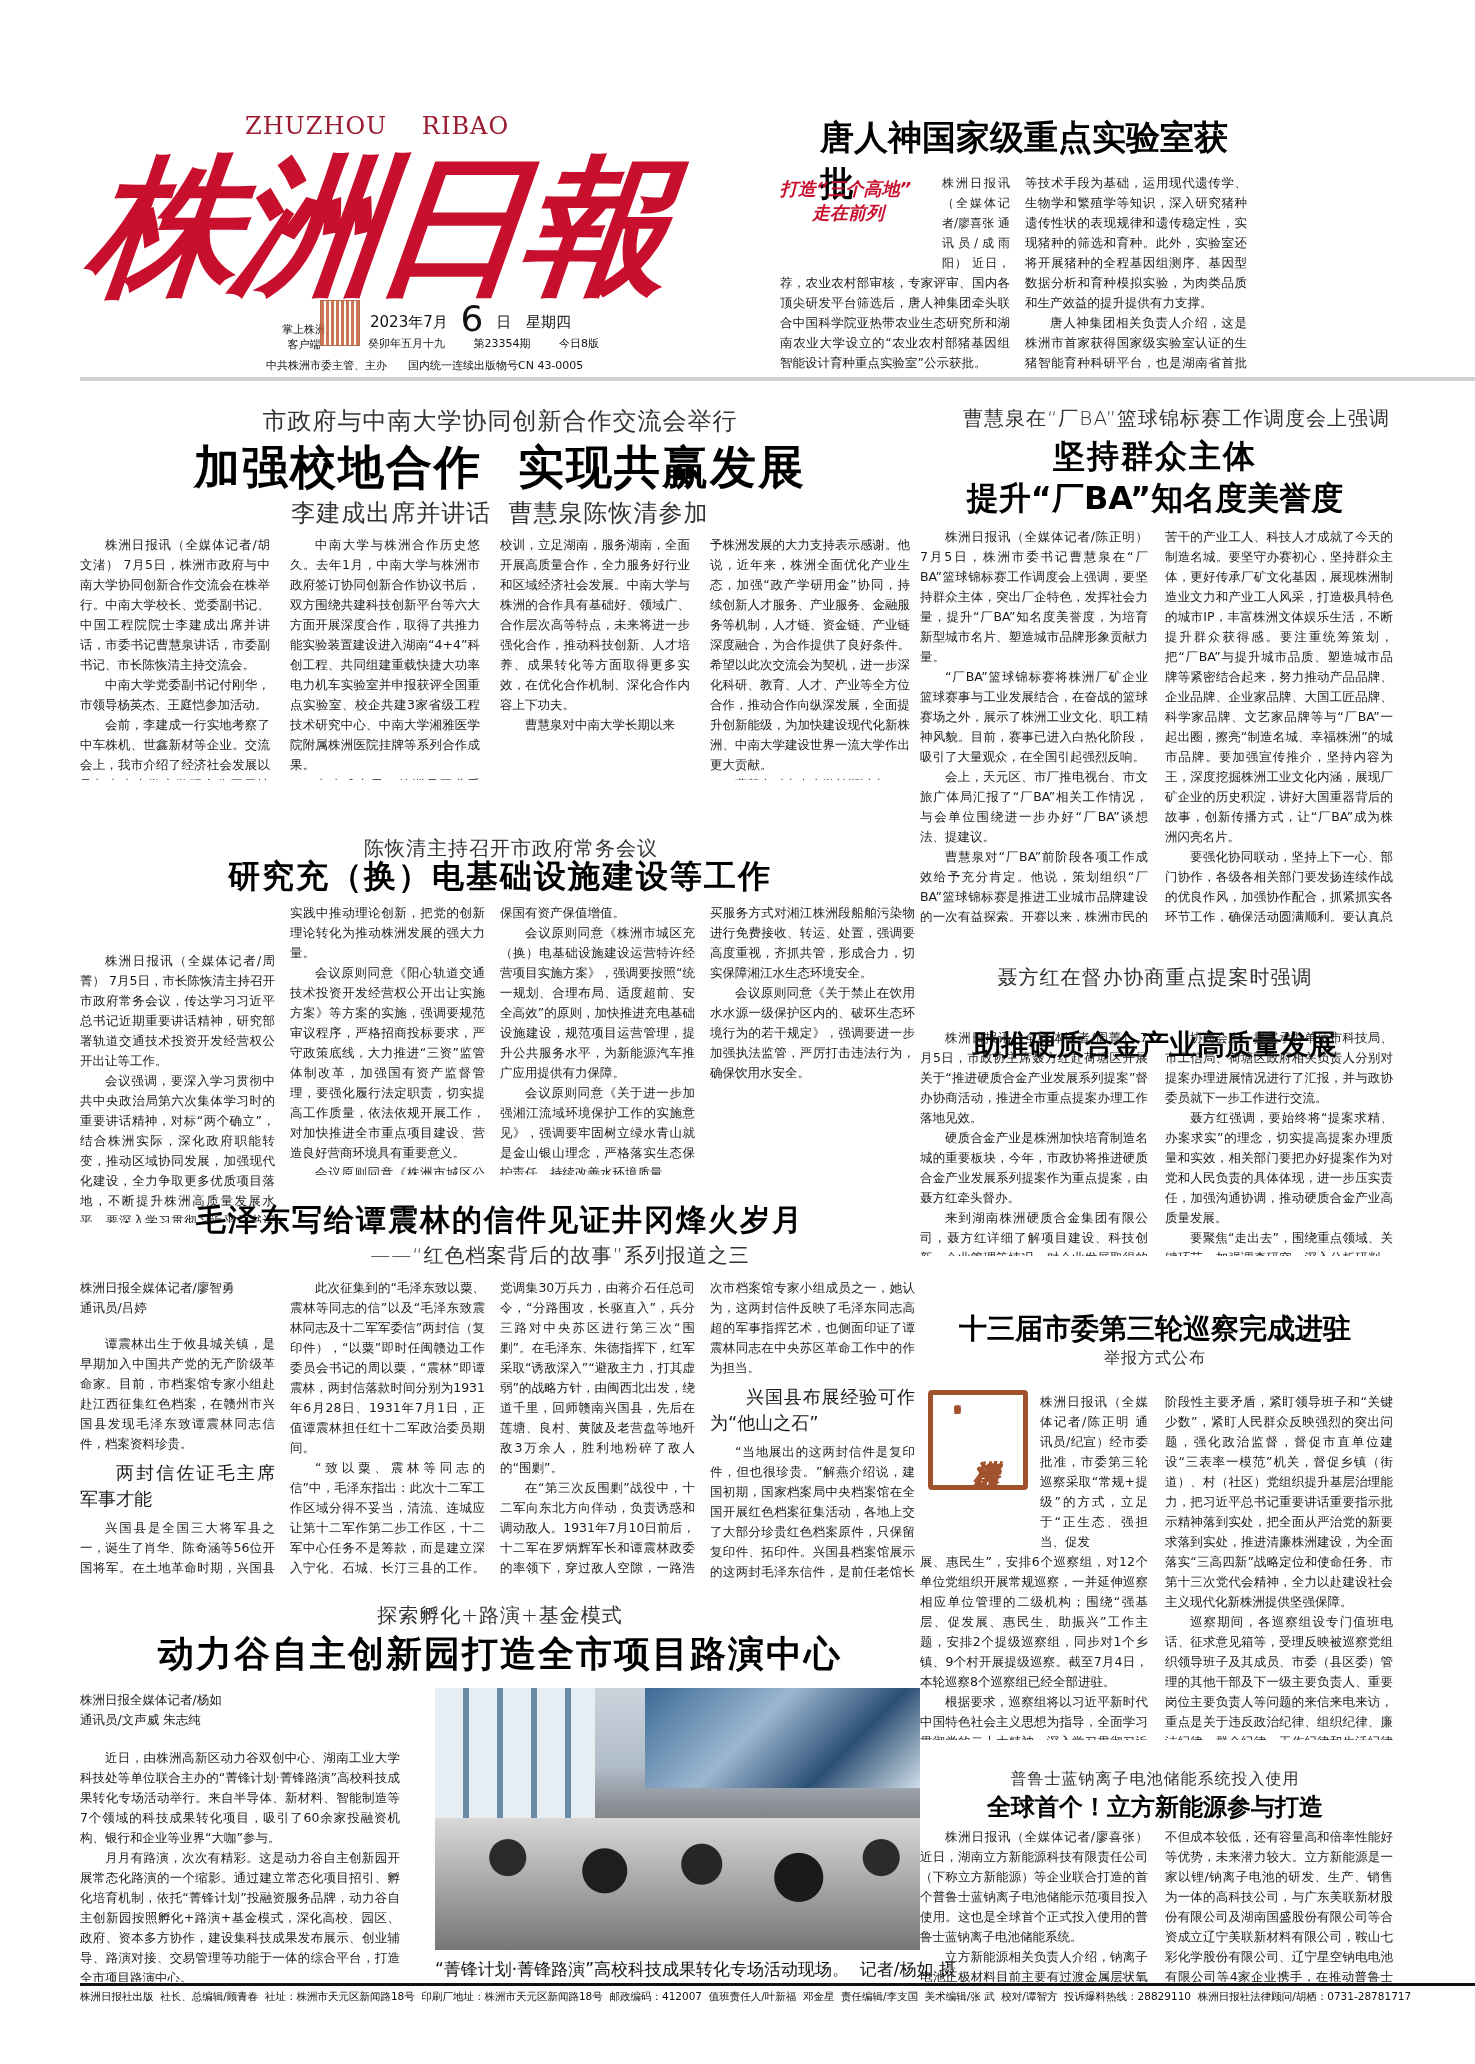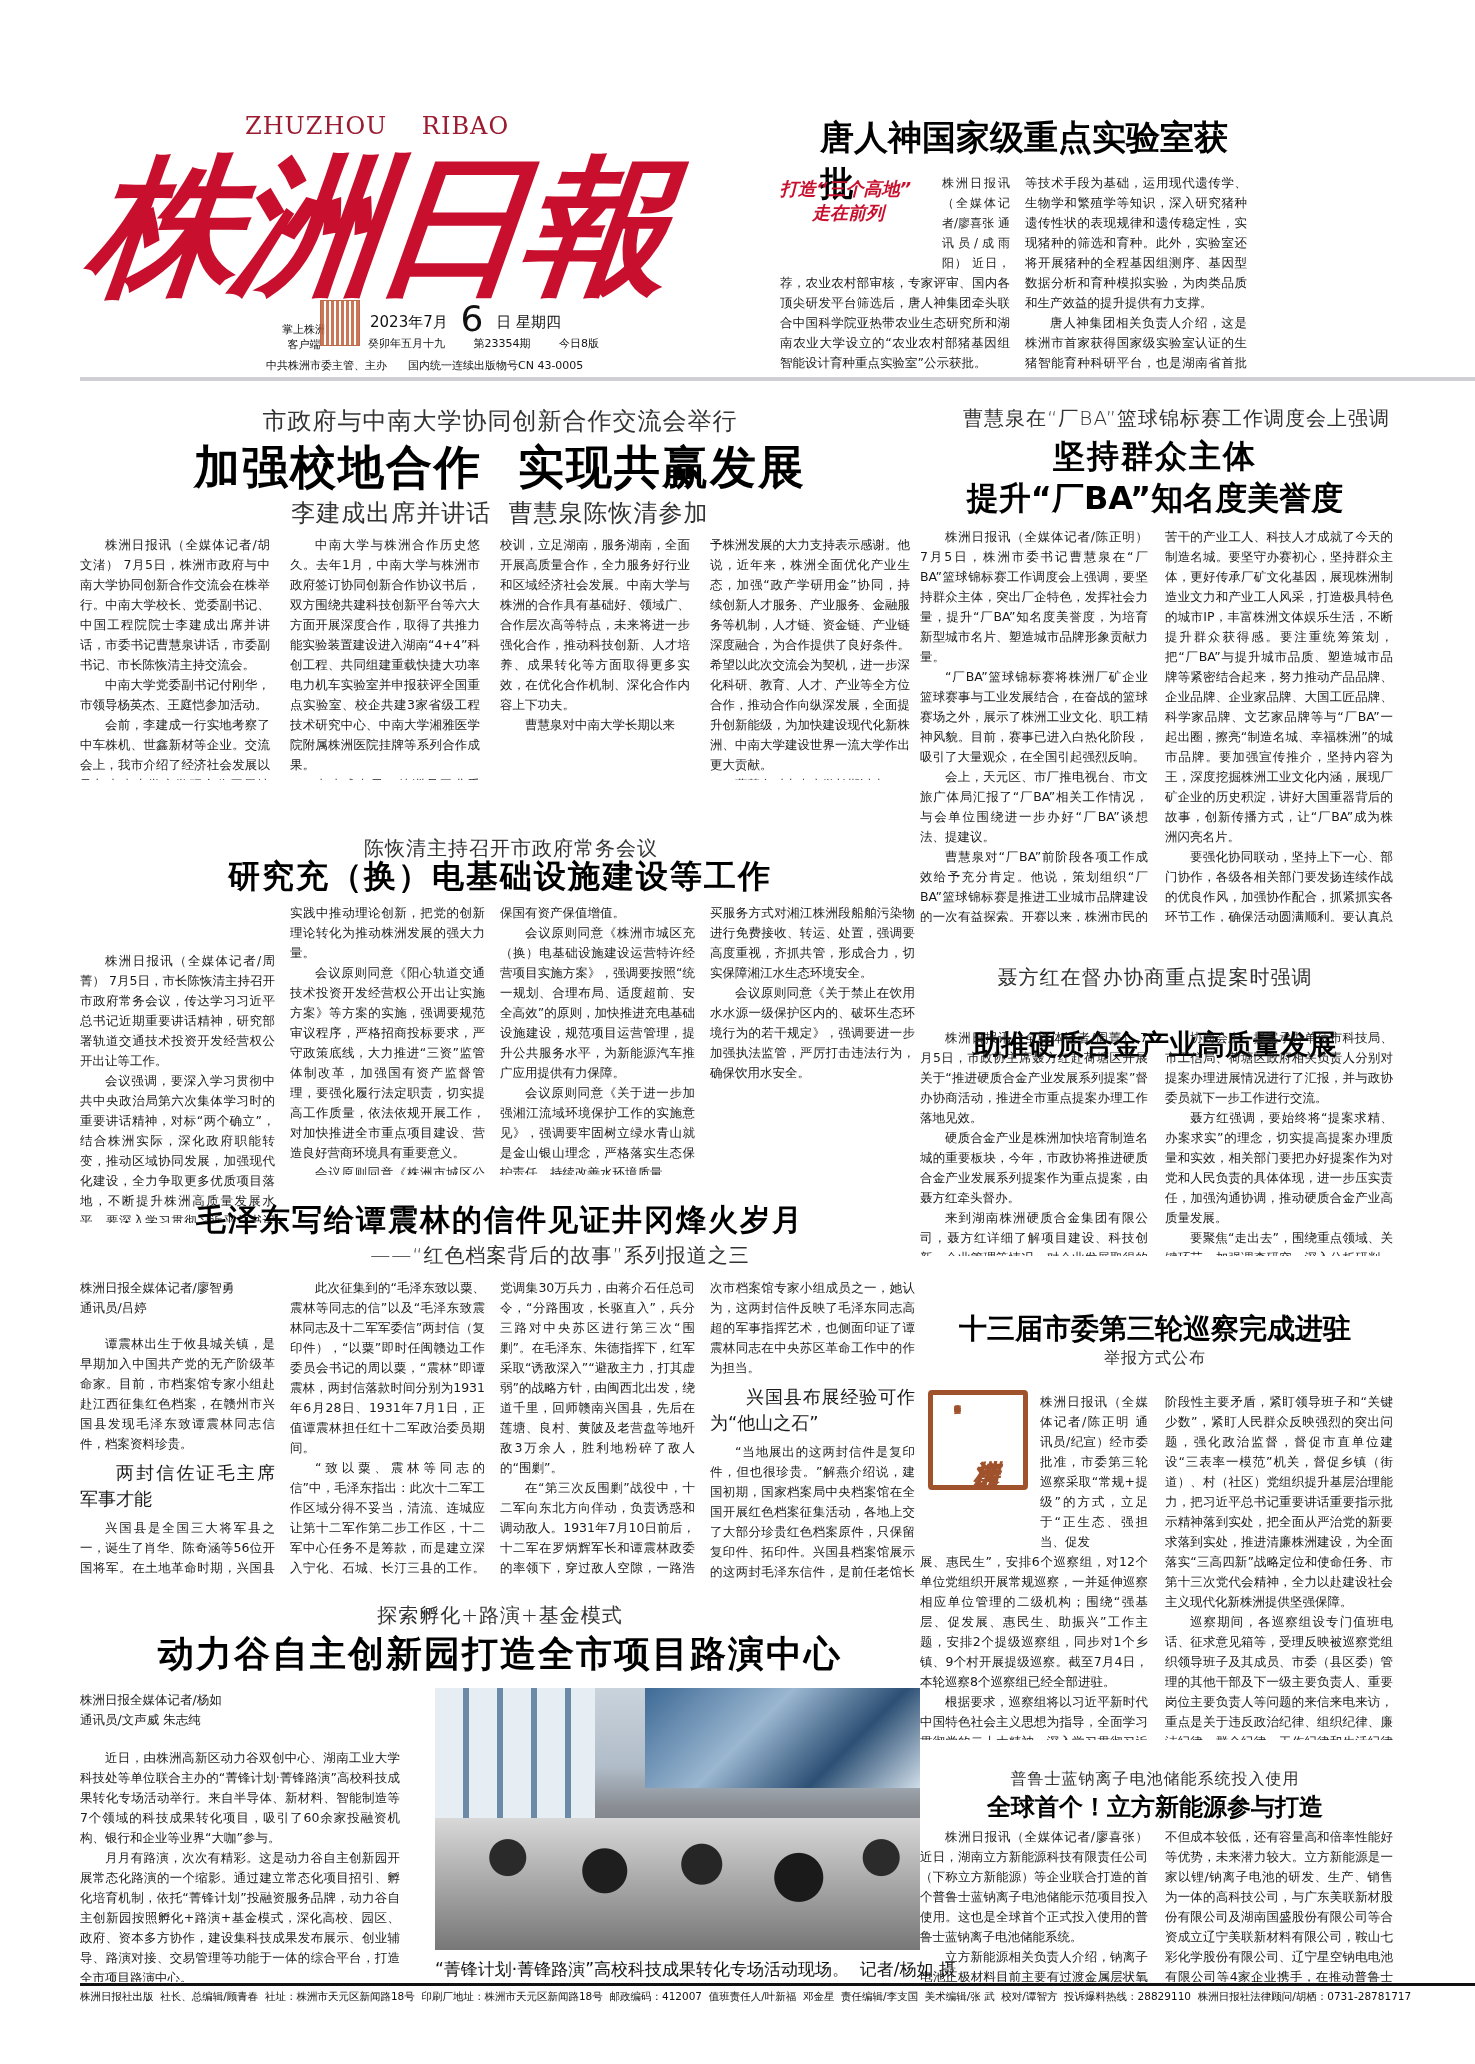--- a/index.html
+++ b/index.html
@@ -23,21 +23,21 @@
   <div class="abs" style="left:178px;top:222px;font-size:11px;line-height:15px;text-align:center;margin-left:24px;">
     <div>掌上株洲</div>
     <div>客户端</div>
   </div>
   <div class="abs" style="left:240px;top:200px;width:38px;height:44px;background:
        repeating-linear-gradient(90deg,#c0603a 0 3px,#fff 3px 5px),#c0603a;opacity:.85;border:1px solid #b3502d;"></div>
   <div class="abs" style="left:290px;top:198px;font-size:15px;white-space:nowrap;">
     <span>2023年7月</span>
     <span style="font-size:36px;vertical-align:-4px;margin:0 8px;">6</span>
     <span>日</span>
-    <span style="">星期四</span>
+    <span style="margin-left:10px;">星期四</span>
   </div>
   <div class="abs" style="left:288px;top:236px;font-size:11px;white-space:nowrap;word-spacing:6px;">
     <span>癸卯年五月十九</span>&nbsp;&nbsp;
     <span>第23354期</span>&nbsp;&nbsp;
     <span>今日8版</span>
   </div>
   <div class="abs" style="left:186px;top:258px;font-size:11px;white-space:nowrap;">
     <span>中共株洲市委主管、主办</span>&nbsp;&nbsp;&nbsp;&nbsp;&nbsp;
     <span>国内统一连续出版物号CN 43-0005</span>
   </div>

